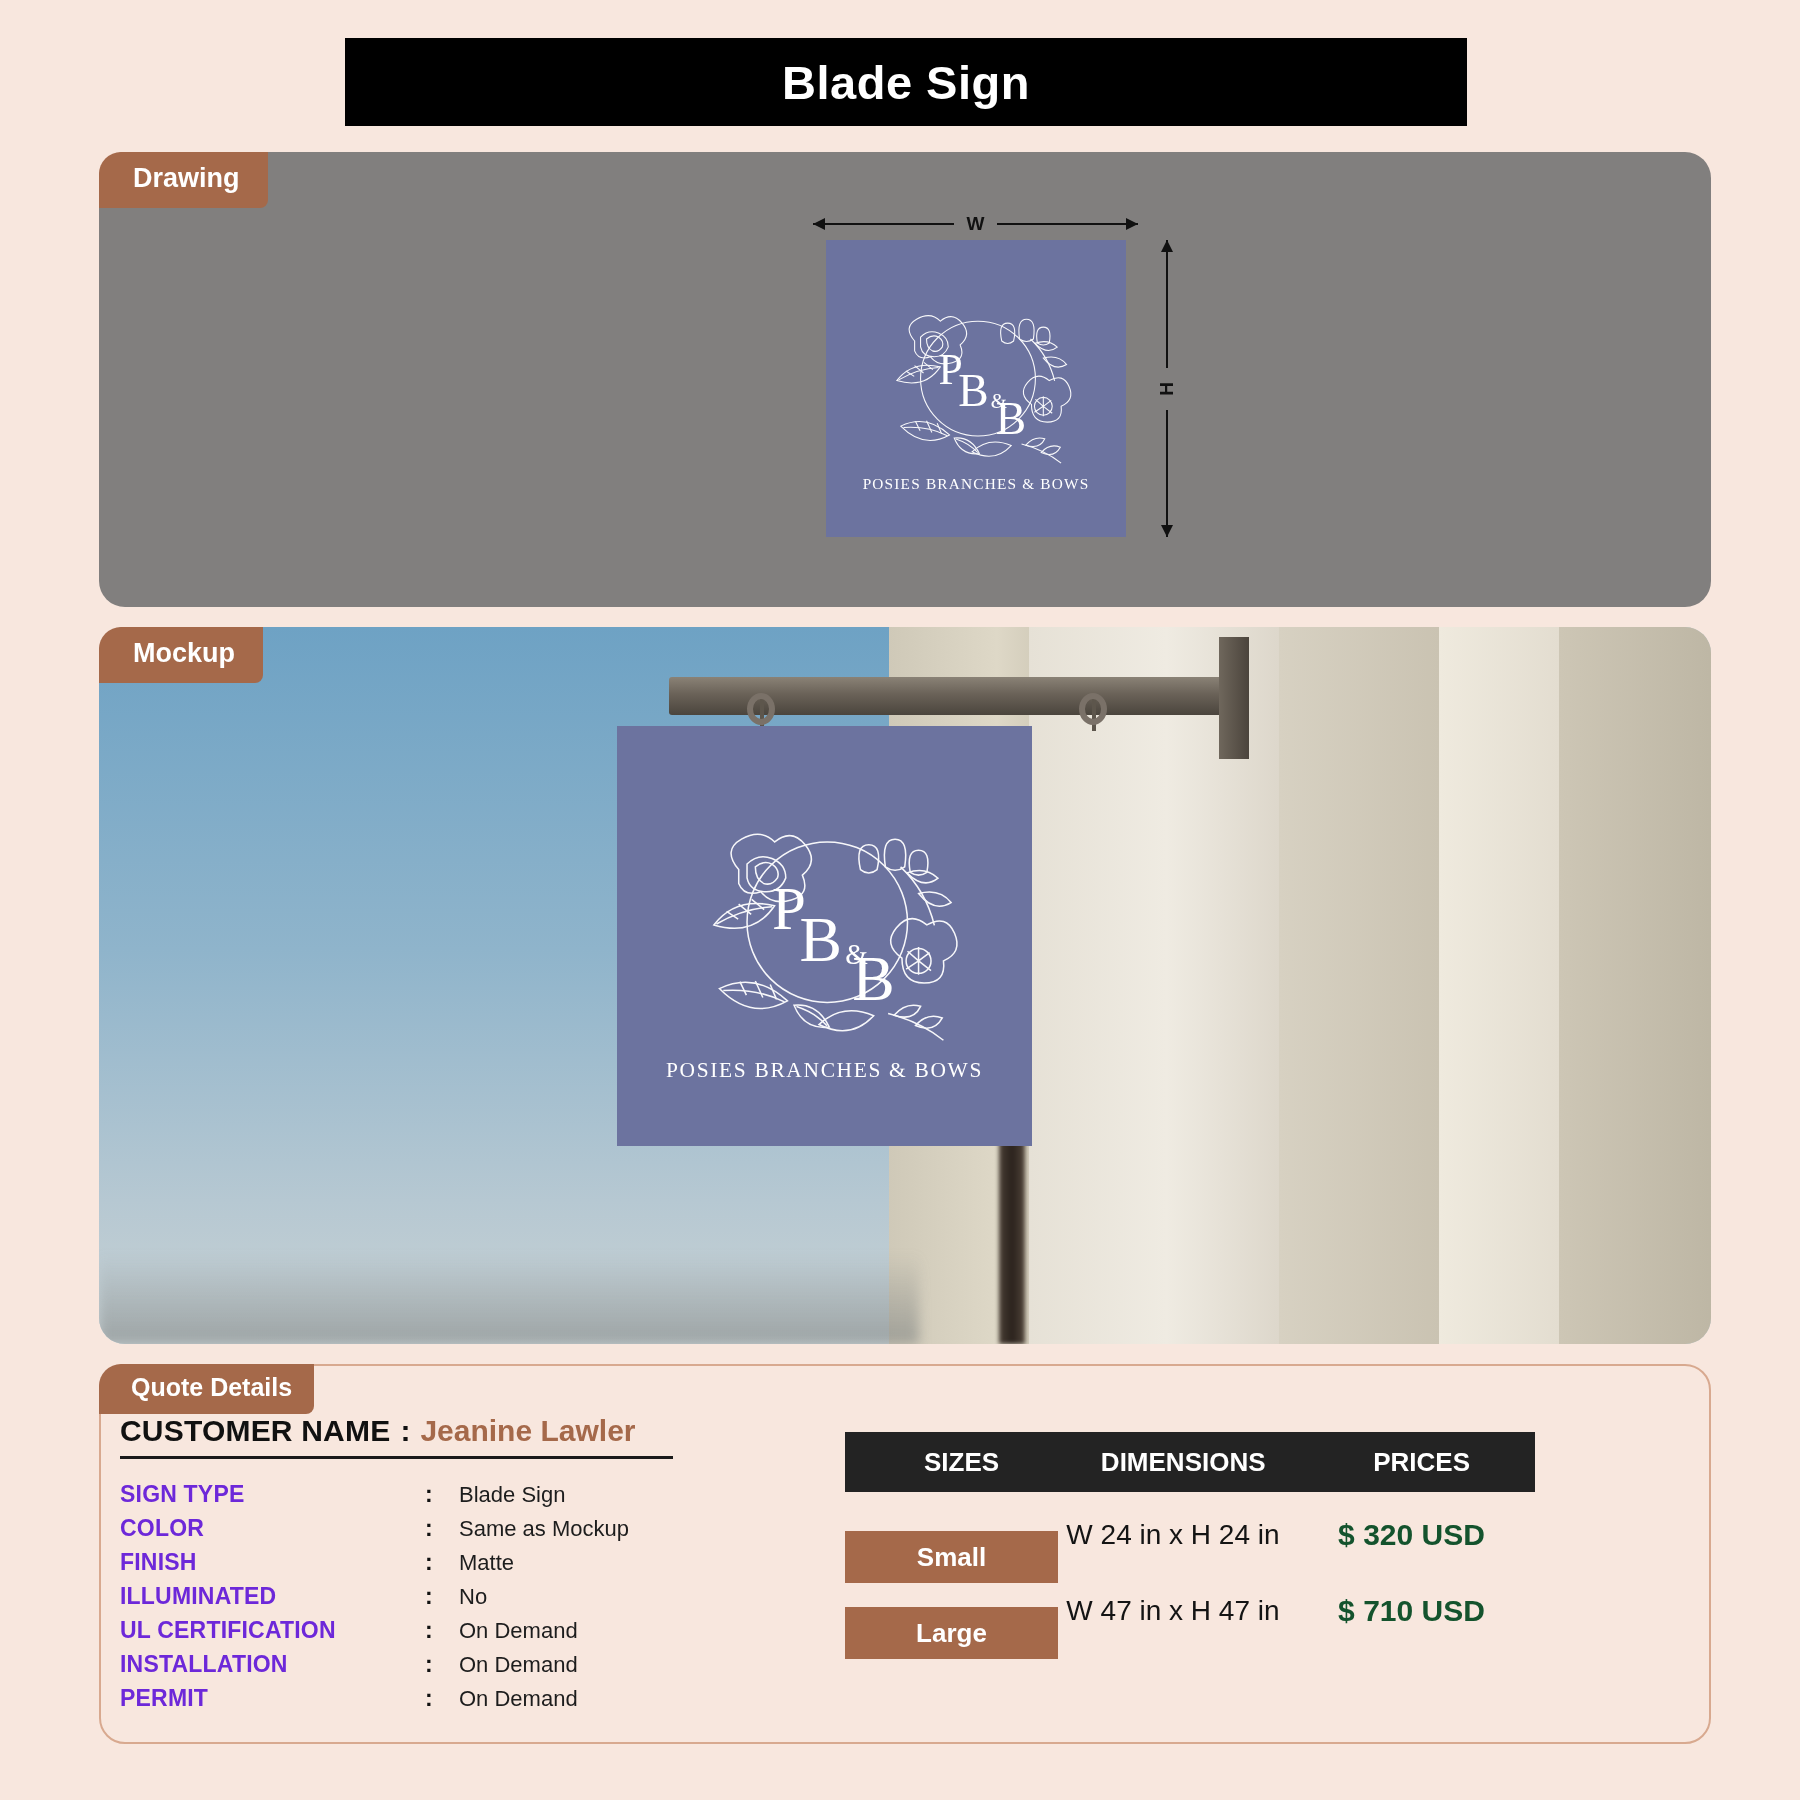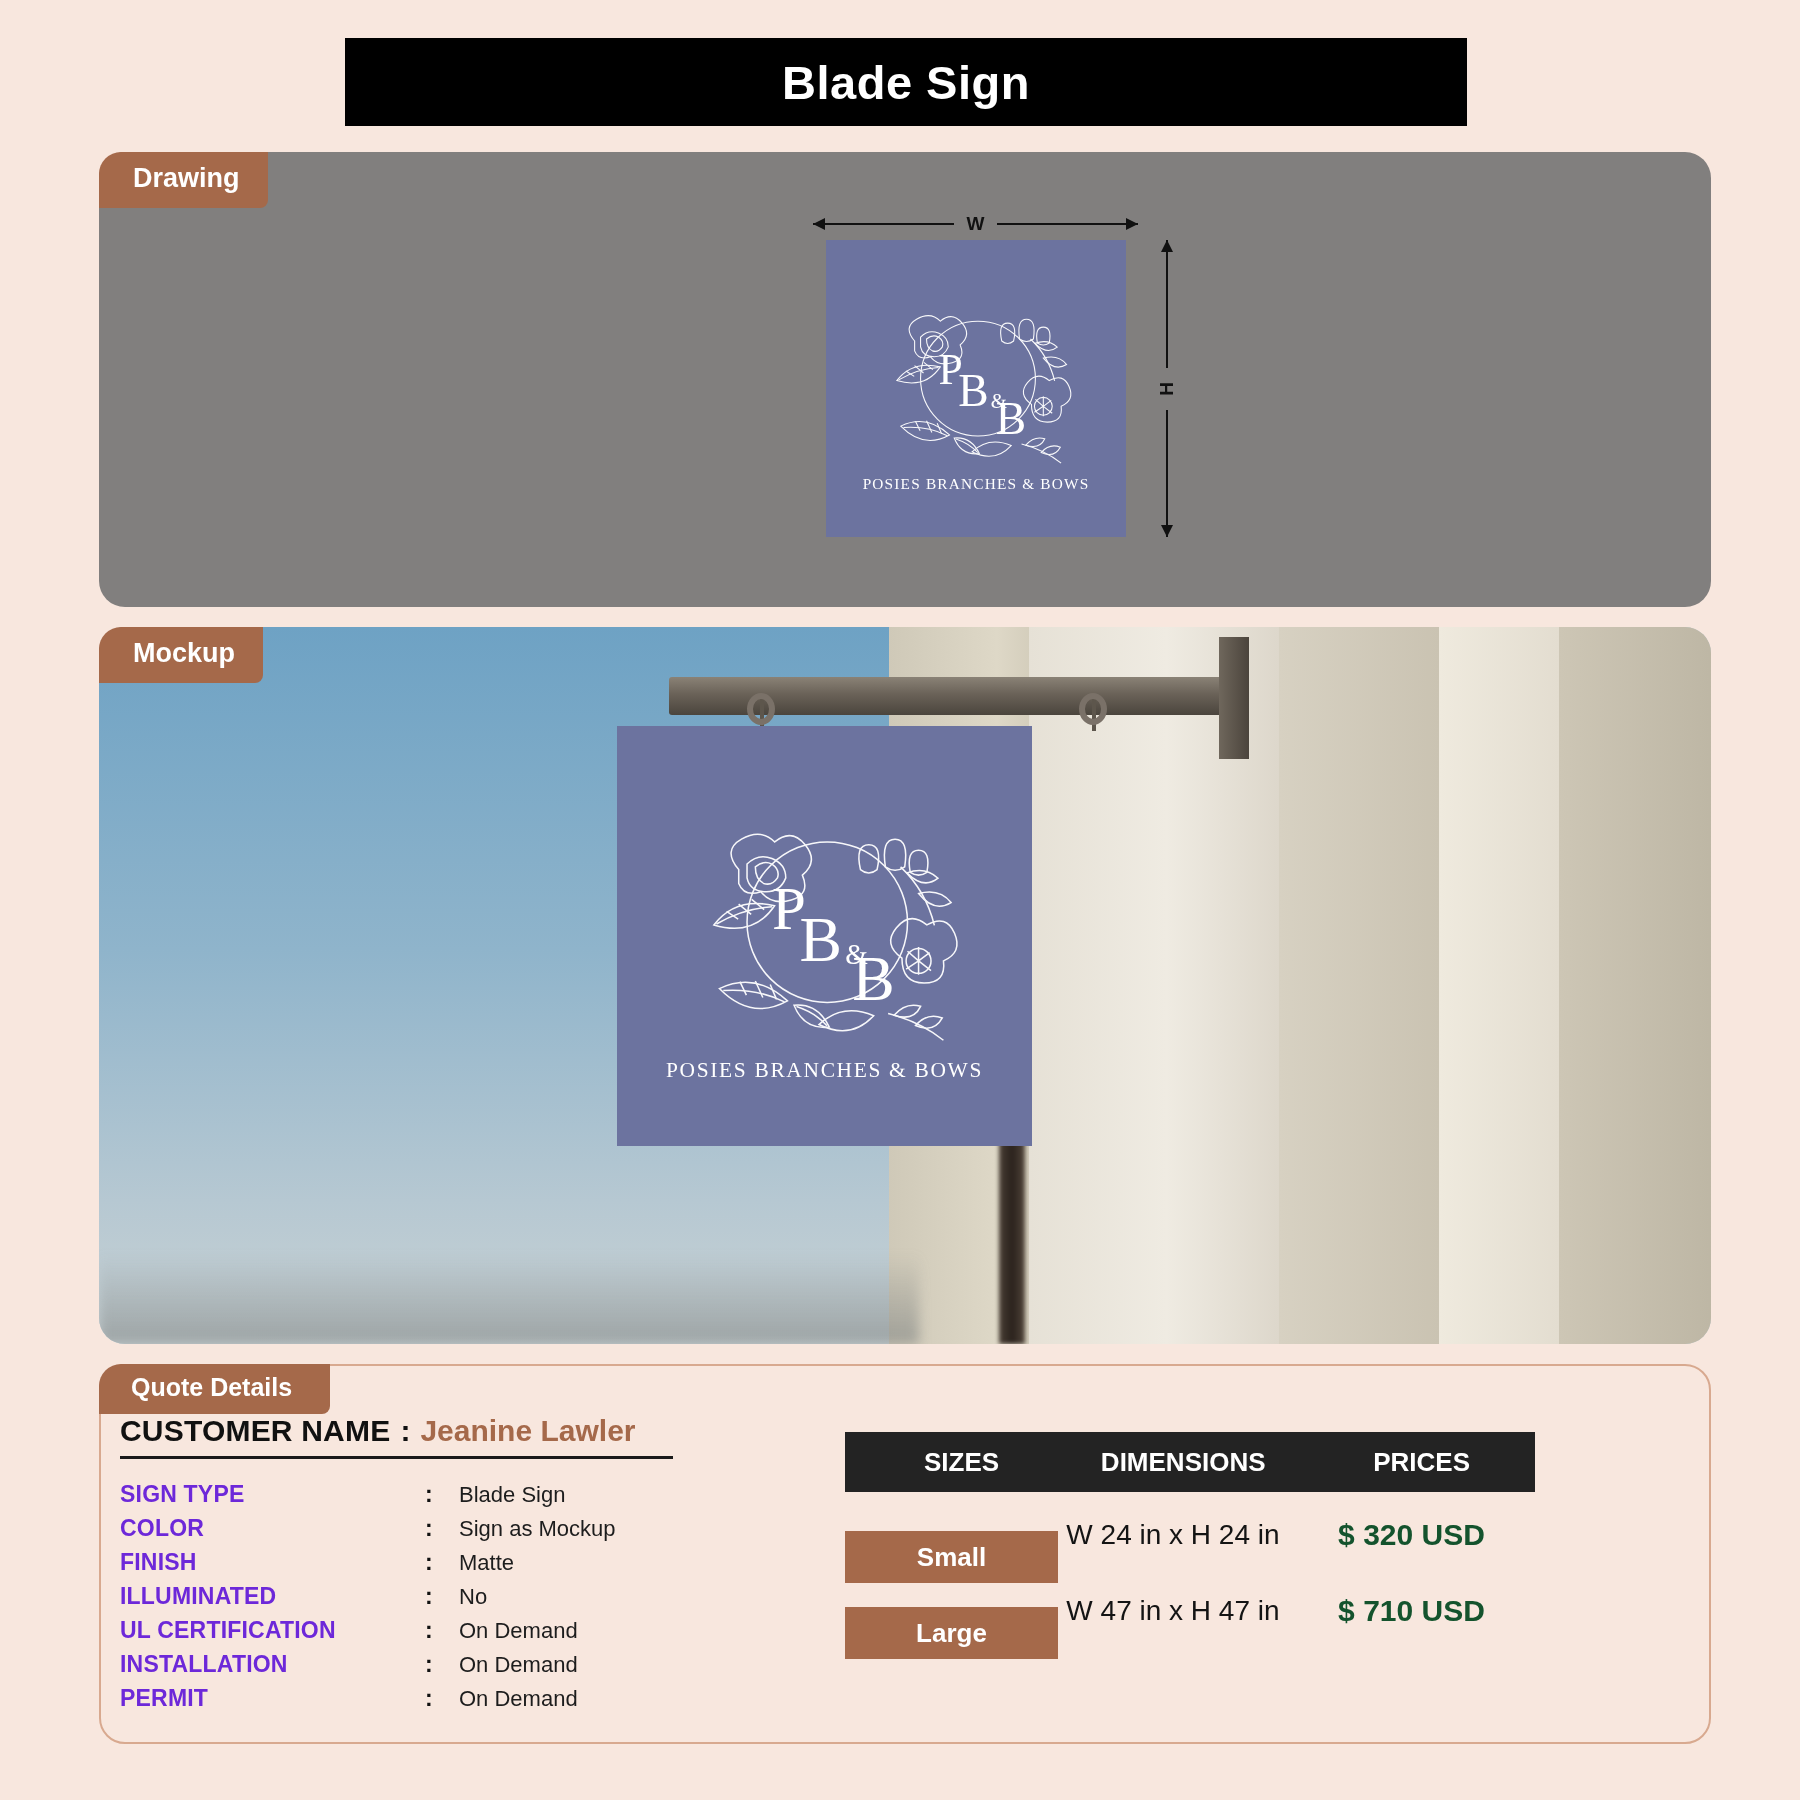--- a/index.html
+++ b/index.html
@@ -149,21 +149,21 @@
   .mock-sign {
     position: absolute; background: #6c739f;
   }
 
   
   #quote-card {
     left: 99px; top: 1364px; width: 1612px; height: 380px;
     background: #f8e7de; border: 2px solid #d8a98f;
     border-radius: 26px;
   }
-  #quote-tab { left: 99px; top: 1364px; padding: 10px 38px 12px 32px; font-size: 25px; }
+  #quote-tab { left: 99px; top: 1364px; padding: 10px 22px 12px 32px; font-size: 25px; }
 
   .quote-left { position: absolute; left: 120px; top: 1414px; width: 660px; }
   .cust-row {
     display: flex; align-items: baseline; gap: 10px;
     padding-bottom: 8px; border-bottom: 3px solid #1a1a1a; width: 553px;
   }
   .cust-label { font-size: 30px; font-weight: bold; color: #111; letter-spacing: .2px; }
   .cust-colon { font-size: 30px; font-weight: bold; color: #111; }
   .cust-value { font-size: 30px; font-weight: bold; color: #a5694a; }
 
@@ -380,21 +380,21 @@
     </div>
     <div class="spec-list">
       <div class="spec-row">
         <span class="spec-key">SIGN TYPE</span>
         <span class="spec-colon">:</span>
         <span class="spec-val">Blade Sign</span>
       </div>
       <div class="spec-row">
         <span class="spec-key">COLOR</span>
         <span class="spec-colon">:</span>
-        <span class="spec-val">Sign as Mockup</span>
+        <span class="spec-val">Same as Mockup</span>
       </div>
       <div class="spec-row">
         <span class="spec-key">FINISH</span>
         <span class="spec-colon">:</span>
         <span class="spec-val">Matte</span>
       </div>
       <div class="spec-row">
         <span class="spec-key">ILLUMINATED</span>
         <span class="spec-colon">:</span>
         <span class="spec-val">No</span>

